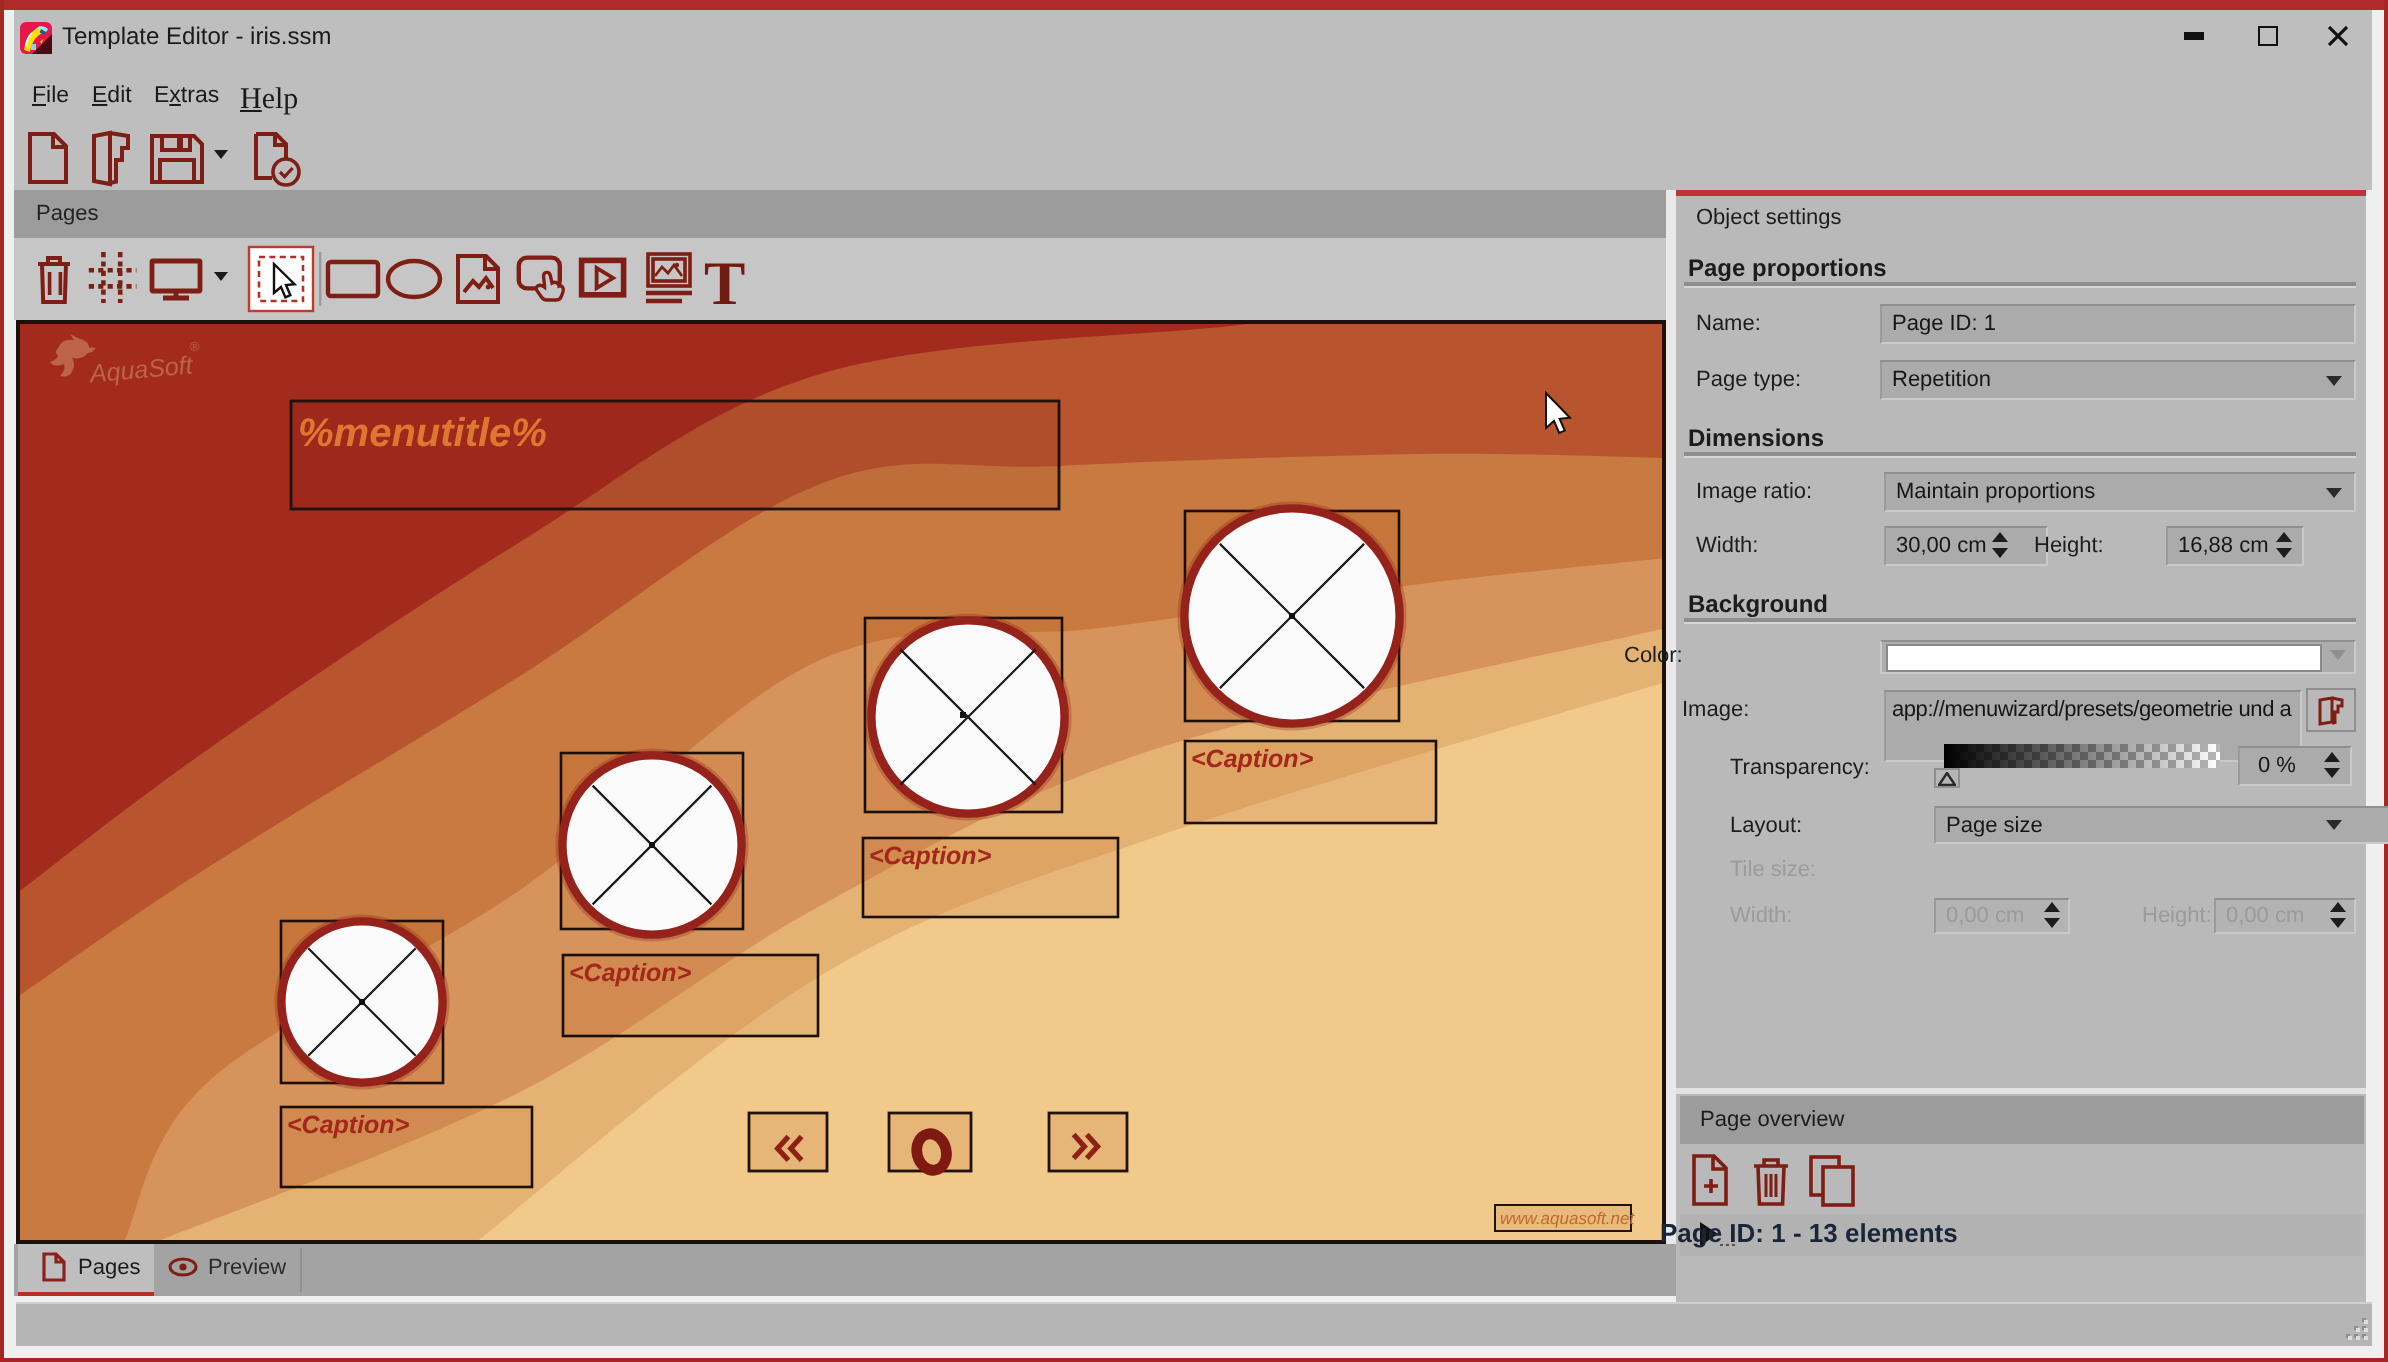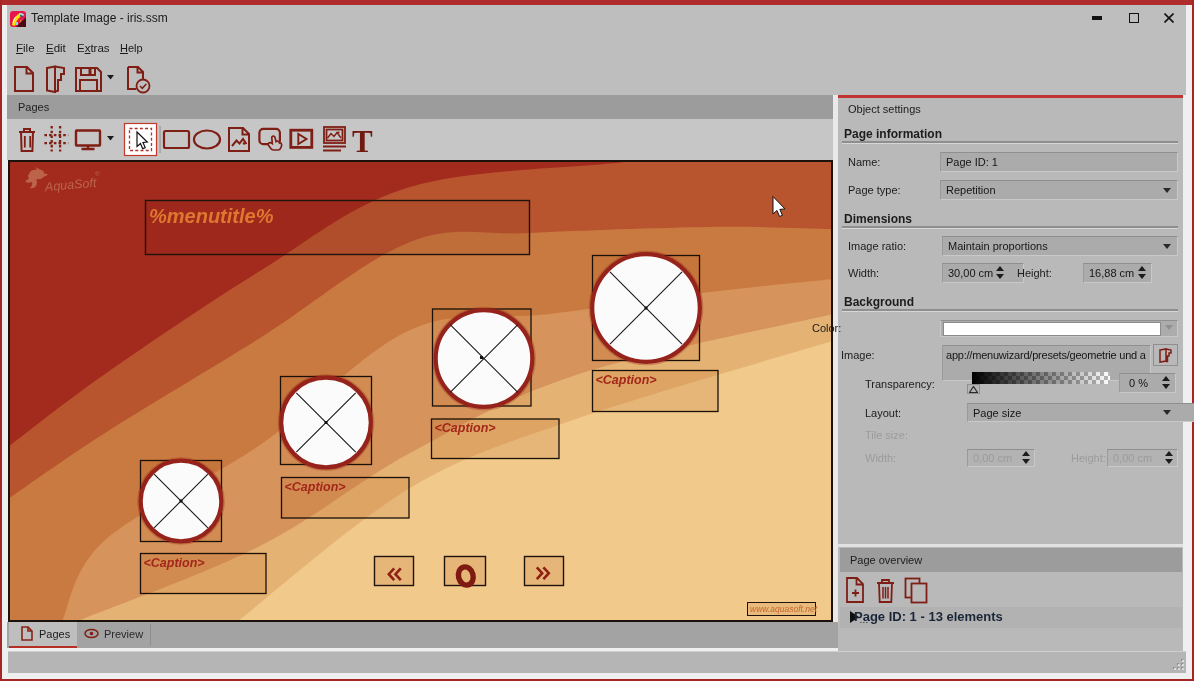--- a/index.html
+++ b/index.html
@@ -28,33 +28,33 @@
 <svg class="abs" style="left:10px;top:11px" width="16" height="16" viewBox="0 0 16 16">
 <rect x="0" y="0" width="16" height="16" rx="3" fill="#E8174B"></rect>
 <path d="M16 16 L6 16 Q14 8 16 6 Z" fill="#4A0A12"></path>
 <path d="M2 14 Q3 6 10 2 L14 4 Q6 7 5 15 Z" fill="#FFE000"></path>
 <path d="M9 2.5 Q12 1.5 14 3.5 L13 5 Q11 3.5 9 4 Z" fill="#9CE8F0"></path>
 <path d="M10.5 3.5 L13 5 L12 6.5 L9.8 5.2 Z" fill="#1B5F8C"></path>
 <rect x="5.5" y="11" width="2.5" height="3" fill="#7FD8E8"></rect>
 <path d="M3 12 Q3.5 8 6 5.5" stroke="#fff" stroke-width="1" fill="none"></path>
 <path d="M10 10 L11.5 8.5 L11 11 Z" fill="#FFE000"></path>
 </svg>
-<div class="abs" style="left:31px;top:11px;font-size:12px;color:#1a1a1a;">Template Image - iris.ssm</div>
+<div class="abs" style="left:31px;top:11px;font-size:12px;color:#1a1a1a;">Template Editor - iris.ssm</div>
 
 <div class="abs" style="left:1092px;top:16px;width:10px;height:4px;background:#111;"></div>
 <div class="abs" style="left:1129px;top:13px;width:8px;height:8px;border:1.5px solid #111;"></div>
 <svg class="abs" style="left:1164px;top:13px;" width="10" height="10">
     <path d="M0.5 0.5 L9.5 9.5 M9.5 0.5 L0.5 9.5" stroke="#111" stroke-width="1.6"></path>
   </svg>
 
 <div class="abs" style="left:7px;top:38px;width:1179px;height:57px;background:#BEBEBE;"></div>
 <div class="abs" style="left:16px;top:42px;font-size:11.5px;color:#1a1a1a;"><u>F</u>ile</div>
 <div class="abs" style="left:46px;top:42px;font-size:11.5px;color:#1a1a1a;"><u>E</u>dit</div>
 <div class="abs" style="left:77px;top:42px;font-size:11.5px;color:#1a1a1a;">E<u>x</u>tras</div>
-<div class="abs" style="left:120px;top:42px;font-size:11px;color:#1a1a1a;"><u>H</u>elp</div>
+<div class="abs" style="left:120px;top:42px;font-size:15px;color:#1a1a1a;font-family:Liberation Serif, serif;"><u>H</u>elp</div>
 <svg class="abs" style="left:10px;top:62px" width="150" height="34" viewBox="0 0 150 34">
 <g fill="none" stroke="#7E1E15" stroke-width="2">
 <path d="M5 5 L17 5 L23 11 L23 29 L5 29 Z M16.5 5.5 L16.5 11.5 L22.5 11.5"></path>
 <path d="M37 6 L45 4.5 L45 30 L37 28.5 Z M45 4.5 L54 6 L54 12 L51 12 L51 18 L48 18 L48 28.8 L45 29.5"></path>
 <path d="M66 6 L87 6 L91 10 L91 29 L66 29 Z"></path>
 <path d="M71 6 L71 13 L85 13 L85 6"></path>
 <path d="M80 6.5 L80 12.5" stroke-width="3"></path>
 <path d="M70 18 L87 18 L87 29 L70 29 Z"></path>
 <path d="M118 5 L128 5 L133 10 L133 17 M118 5 L118 27 L126 27 M127.5 5.5 L127.5 10.5 L132.5 10.5"></path>
 </g>
@@ -194,21 +194,21 @@
     <ellipse cx="7.5" cy="5.5" rx="6.5" ry="4" fill="none" stroke="#7E1E15" stroke-width="1.5"></ellipse>
     <circle cx="7.5" cy="5.5" r="1.8" fill="#7E1E15"></circle>
   </svg>
 <div class="abs" style="left:104px;top:628px;font-size:11px;color:#2a2a2a;">Preview</div>
 <div class="abs" style="left:150px;top:624px;width:1px;height:22px;background:#8f8f8f;"></div>
 <div class="abs" style="left:7px;top:648px;width:831px;height:3px;background:#EFEFEF;"></div>
 
 <div class="abs" style="left:838px;top:95px;width:345px;height:556px;background:#B9B9B9;"></div>
 <div class="abs" style="left:838px;top:95px;width:345px;height:3px;background:#C13232;"></div>
 <div class="abs lbl" style="left:848px;top:103px;">Object settings</div>
-<div class="abs lbl bold" style="left:844px;top:127px;font-size:12px;">Page information</div>
+<div class="abs lbl bold" style="left:844px;top:127px;font-size:12px;">Page proportions</div>
 <div class="sep2" style="left:842px;top:141px;width:336px;"></div>
 <div class="abs lbl" style="left:848px;top:156px;">Name:</div>
 <div class="fld" style="left:940px;top:152px;width:238px;height:20px;padding:3px 0 0 5px;">Page ID: 1</div>
 <div class="abs lbl" style="left:848px;top:184px;">Page type:</div>
 <div class="fld" style="left:940px;top:180px;width:238px;height:20px;padding:3px 11px 0 5px;">Repetition</div>
 <div class="ddarrow" style="left:1163px;top:188px;"></div>
 <div class="abs lbl bold" style="left:844px;top:212px;font-size:12px;">Dimensions</div>
 <div class="sep2" style="left:842px;top:226px;width:336px;"></div>
 <div class="abs lbl" style="left:848px;top:240px;">Image ratio:</div>
 <div class="fld" style="left:942px;top:236px;width:236px;height:20px;padding:3px 0 0 5px;">Maintain proportions</div>
@@ -277,21 +277,21 @@
 <path d="M37 10 L37 21.5 M39.5 10 L39.5 21.5 M42 10 L42 21.5" stroke-width="1.5"></path>
 <rect x="59.5" y="1.5" width="14" height="19"></rect>
 <rect x="65.5" y="6.5" width="15" height="19" fill="#B9B9B9"></rect>
 </g>
 </svg>
 <div class="abs" style="left:840px;top:607px;width:342px;height:21px;background:#B2B2B2;"></div>
 <svg class="abs" style="left:849px;top:610px" width="20" height="14">
     <path d="M1 1 L1 13 L10 7 Z" fill="#111"></path>
     <path d="M11 12.5 L19 12.5" stroke="#555" stroke-width="1" stroke-dasharray="1.5 1.5"></path>
   </svg>
-<div class="abs bold" style="left:854px;top:609px;font-size:13px;color:#1A2638;">Page ID: 1 - 13 elements</div>
+<div class="abs bold" style="left:830px;top:609px;font-size:13px;color:#1A2638;">Page ID: 1 - 13 elements</div>
 
 <div class="abs" style="left:8px;top:651px;width:1178px;height:21px;background:#B5B5B5;border-top:1px solid #cfcfcf;"></div>
 <svg class="abs" style="left:1172px;top:658px" width="13" height="13">
 <g fill="#8f8f8f">
       <rect x="9" y="1" width="2" height="2"></rect>
       <rect x="9" y="5" width="2" height="2"></rect>
       <rect x="9" y="9" width="2" height="2"></rect>
       <rect x="5" y="5" width="2" height="2"></rect>
       <rect x="5" y="9" width="2" height="2"></rect>
       <rect x="1" y="9" width="2" height="2"></rect>

